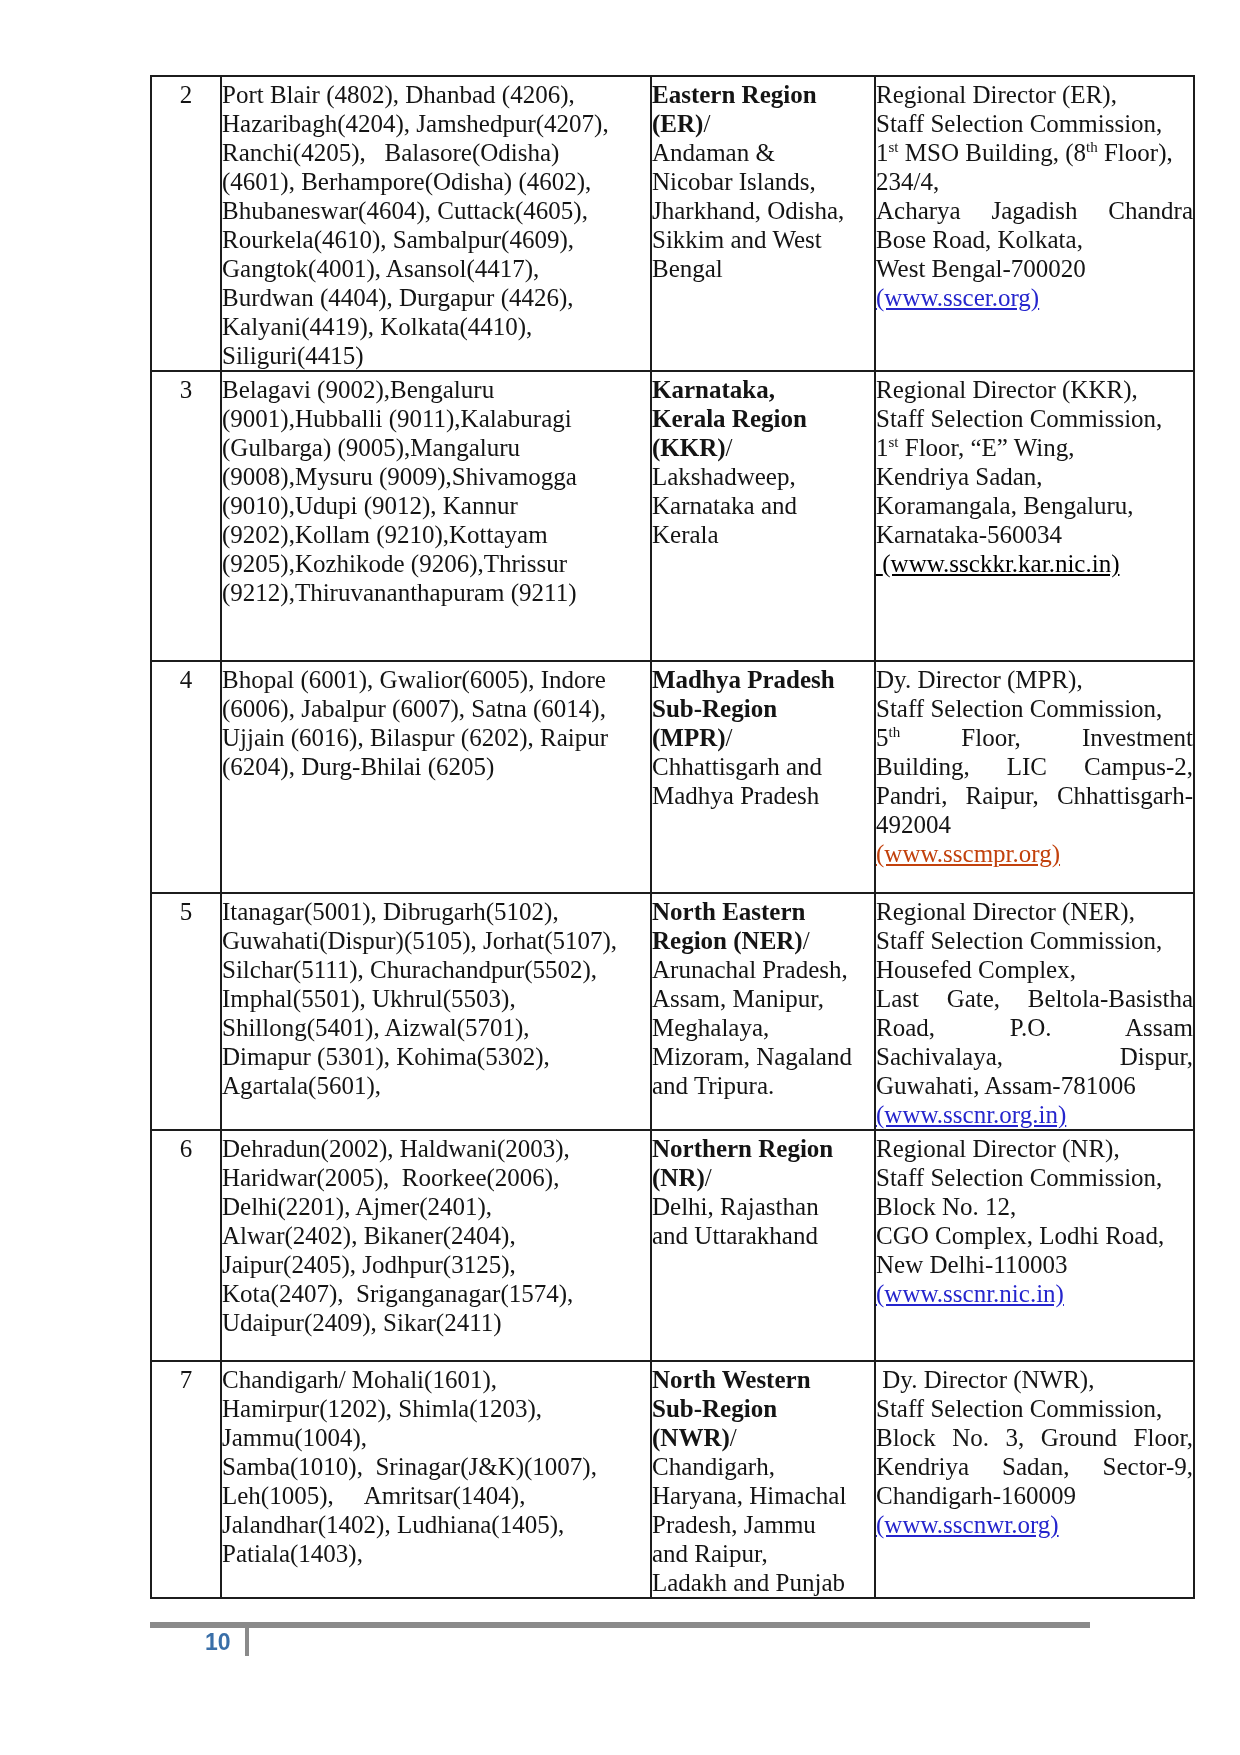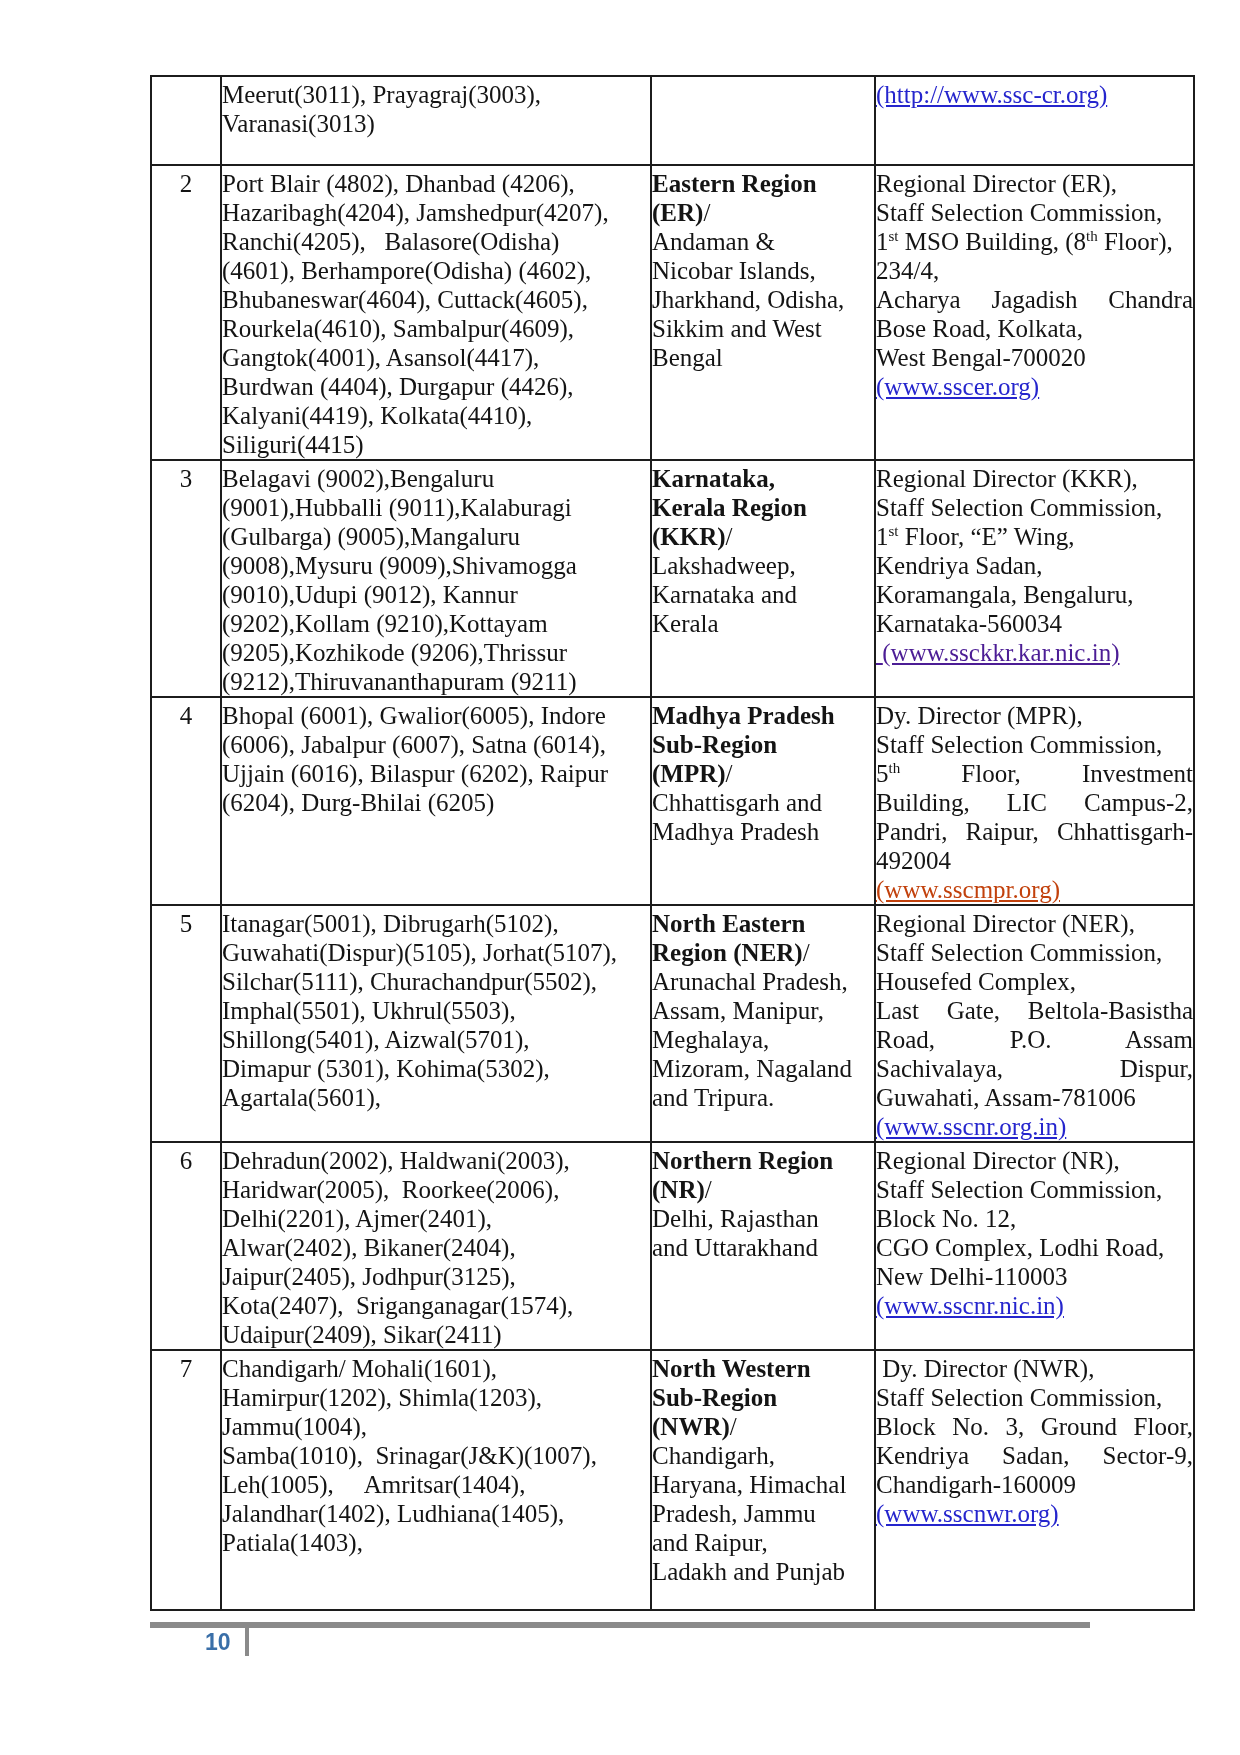--- a/index.html
+++ b/index.html
@@ -45,31 +45,20 @@
 <div class="page">
   <table class="regions">
     <colgroup>
       <col style="width:70px">
       <col style="width:430px">
       <col style="width:224px">
       <col style="width:319px">
     </colgroup>
     <tbody>
         <tr>
-          <td class="c-serial"></td>
-          <td class="c-cities">
-            <div class="ln">Meerut(3011), Prayagraj(3003),</div>
-            <div class="ln">Varanasi(3013)</div>
-          </td>
-          <td class="c-region"></td>
-          <td class="c-address">
-            <a href="#" class="ln lnk" style="color: rgb(37, 37, 205);">(http://www.ssc-cr.org)</a>
-          </td>
-        </tr>
-        <tr>
           <td class="c-serial">2</td>
           <td class="c-cities">
             <div class="ln">Port Blair (4802), Dhanbad (4206),</div>
             <div class="ln">Hazaribagh(4204), Jamshedpur(4207),</div>
             <div class="ln">Ranchi(4205),   Balasore(Odisha)</div>
             <div class="ln">(4601), Berhampore(Odisha) (4602),</div>
             <div class="ln">Bhubaneswar(4604), Cuttack(4605),</div>
             <div class="ln">Rourkela(4610), Sambalpur(4609),</div>
             <div class="ln">Gangtok(4001), Asansol(4417),</div>
             <div class="ln">Burdwan (4404), Durgapur (4426),</div>
@@ -116,21 +105,21 @@
             <div class="ln">Karnataka and</div>
             <div class="ln">Kerala</div>
           </td>
           <td class="c-address">
             <div class="ln">Regional Director (KKR),</div>
             <div class="ln">Staff Selection Commission,</div>
             <div class="ln"><span>1</span><sup>st</sup><span> Floor, “E” Wing,</span></div>
             <div class="ln">Kendriya Sadan,</div>
             <div class="ln">Koramangala, Bengaluru,</div>
             <div class="ln">Karnataka-560034</div>
-            <a href="#" class="ln lnk" style="color: #4c1d95;"> (www.ssckkr.kar.nic.in)</a>
+            <a href="#" class="ln lnk" style="color: #000000;"> (www.ssckkr.kar.nic.in)</a>
           </td>
         </tr>
         <tr>
           <td class="c-serial">4</td>
           <td class="c-cities">
             <div class="ln">Bhopal (6001), Gwalior(6005), Indore</div>
             <div class="ln">(6006), Jabalpur (6007), Satna (6014),</div>
             <div class="ln">Ujjain (6016), Bilaspur (6202), Raipur</div>
             <div class="ln">(6204), Durg-Bhilai (6205)</div>
           </td>

